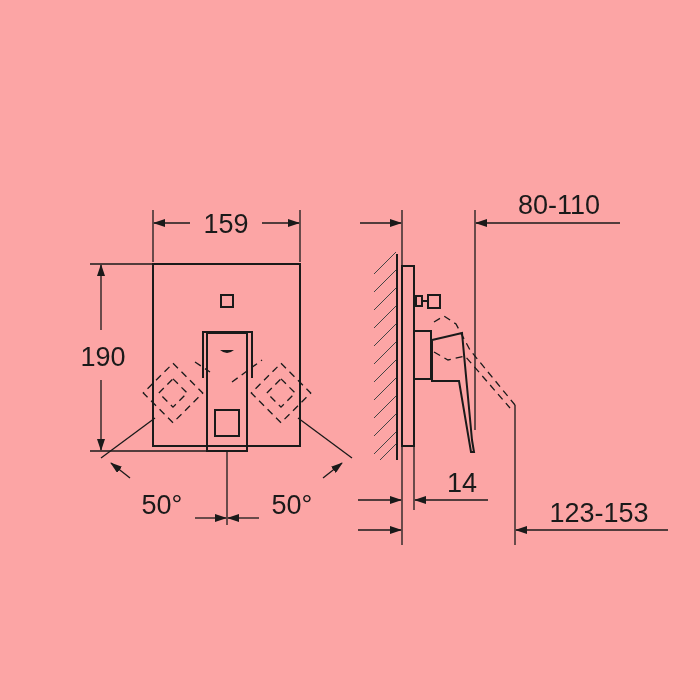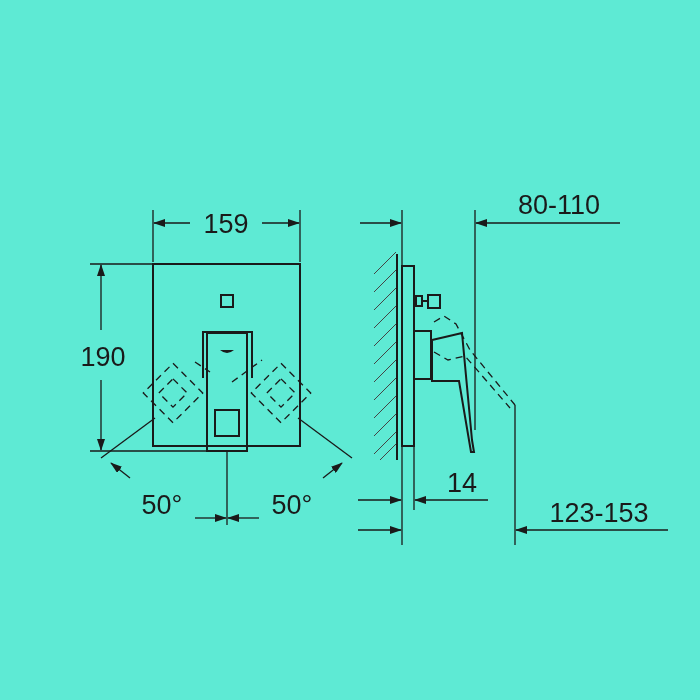--- a/index.html
+++ b/index.html
@@ -1,16 +1,16 @@
 <!DOCTYPE html>
 <html><head>
 <meta charset="utf-8">
 <style>
   html,body{margin:0;padding:0;background:#ffffff;}
-  .canvas{position:relative;width:700px;height:700px;background:#5eead4;overflow:hidden;}
+  .canvas{position:relative;width:700px;height:700px;background:#fca5a5;overflow:hidden;}
   svg{position:absolute;left:0;top:0;}
   .dim{font-family:"Liberation Sans",sans-serif;font-size:27px;fill:#1a1a1a;}
   .ln{stroke:#1a1a1a;stroke-width:1.3;fill:none;}
   .thk{stroke:#1a1a1a;stroke-width:2;fill:none;}
   .dsh{stroke:#1a1a1a;stroke-width:1.3;fill:none;stroke-dasharray:7 5;}
   .hatch{stroke:#444;stroke-width:1;}
 </style>
 </head>
 <body>
 

